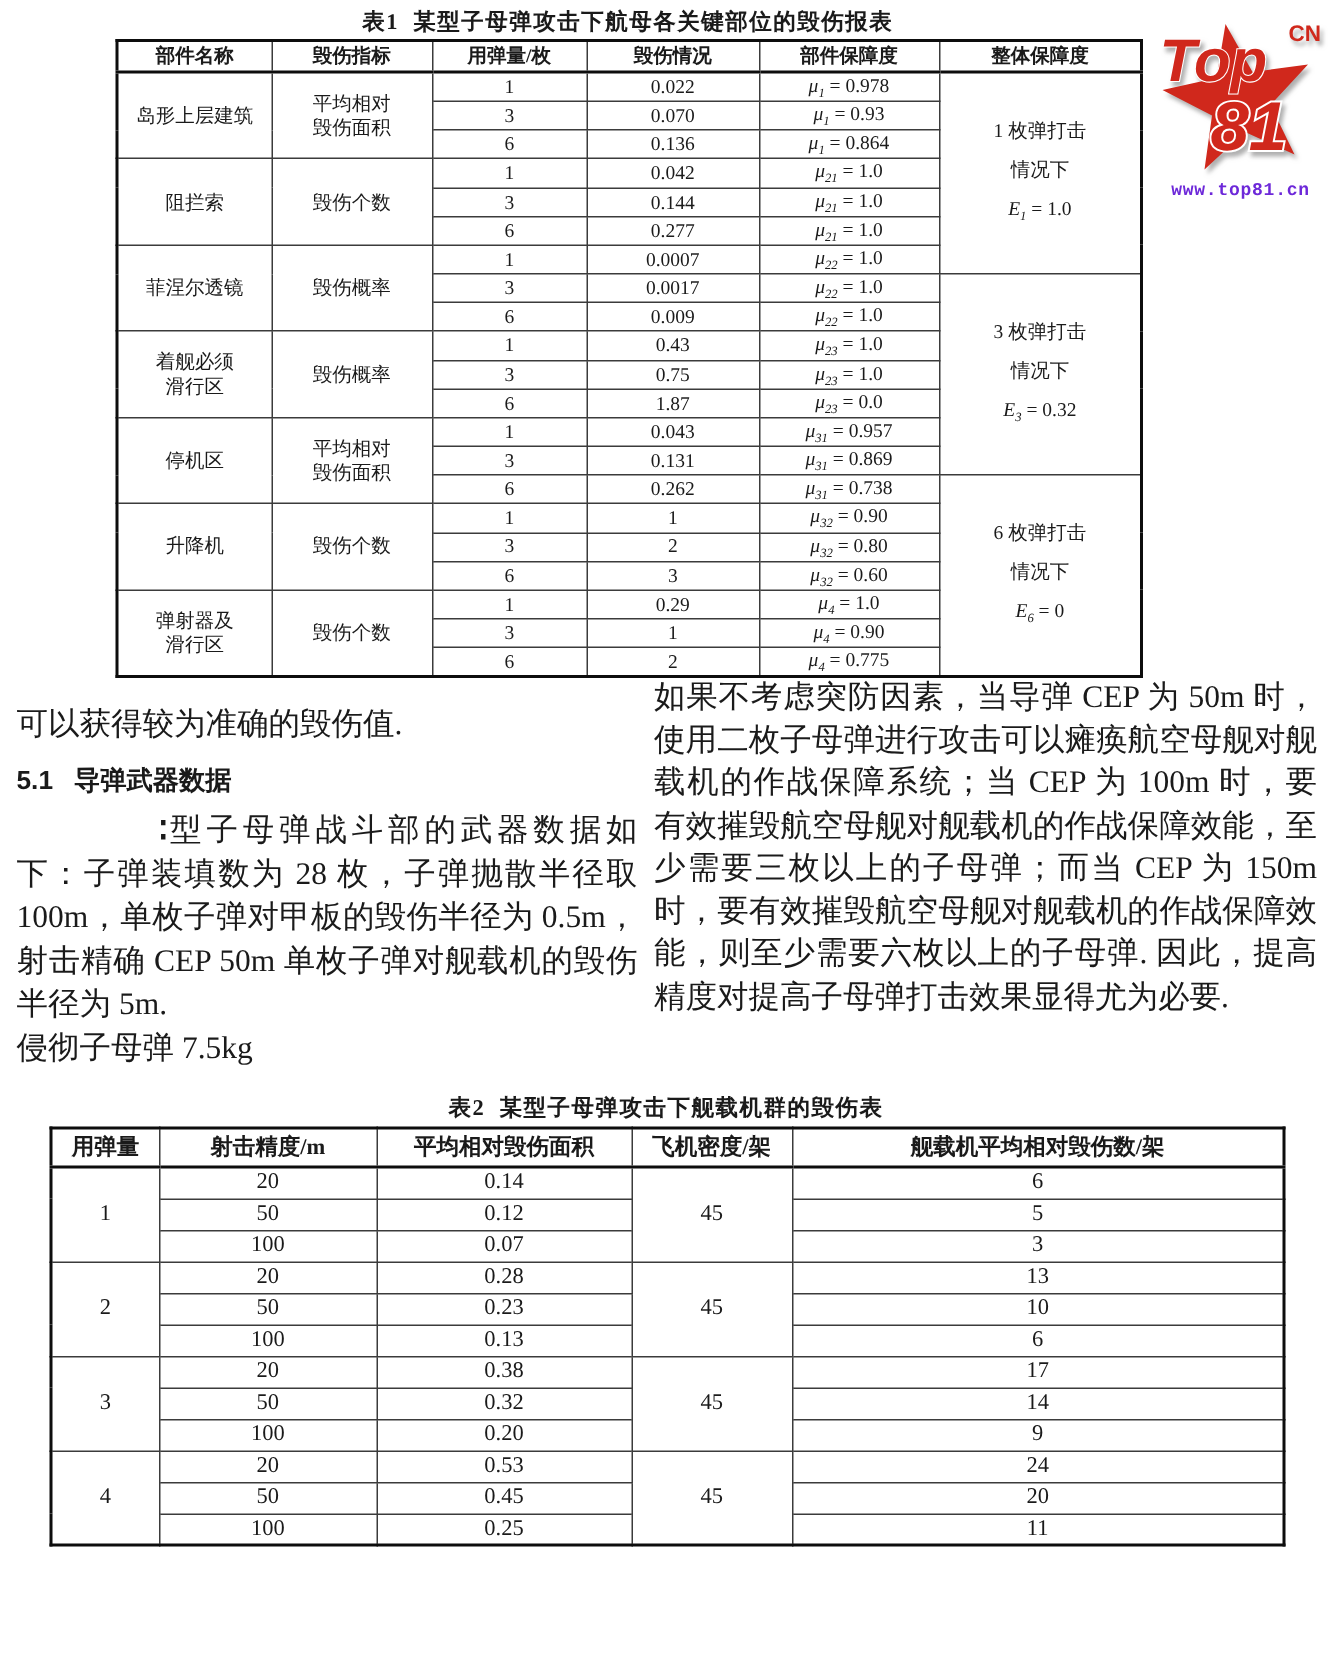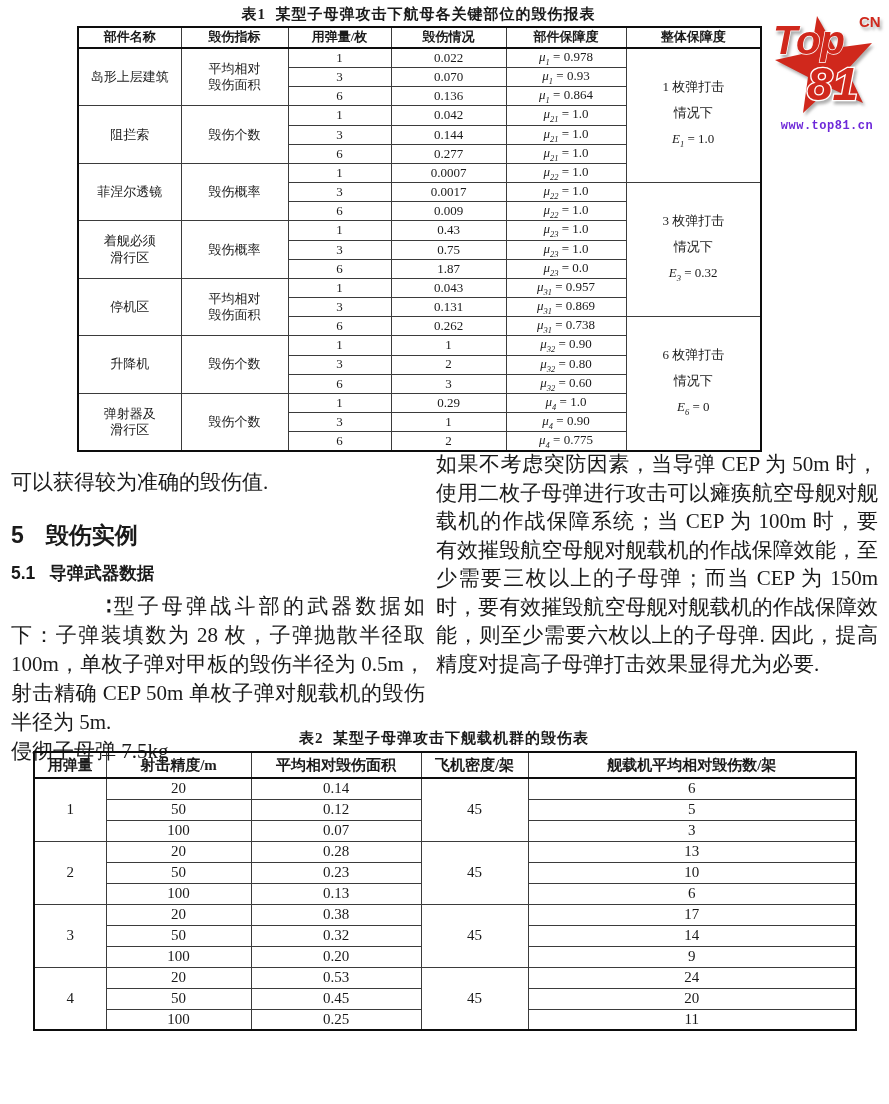--- a/index.html
+++ b/index.html
@@ -255,23 +255,20 @@
       <polygon points="46,4 64,36 101,31 76,58 92,91 59,76 32,101 37,65 4,48 40,40" fill="#d0281c"></polygon>
       <text x="2" y="42" class="lg-top">Top</text>
       <text x="88" y="15" class="lg-cn">CN</text>
       <text x="36" y="88" class="lg-81">81</text>
     </svg>
     <div class="logo-url">www.top81.cn</div>
   </div>
 
   <div class="left-col">
     <div class="body-p">可以获得较为准确的毁伤值.</div>
-    <div class="h-main">
-      <span>5</span><span class="hgap">毁伤实例</span>
-    </div>
     <div class="h-sub">
       <span>5.1</span><span class="hgap2">导弹武器数据</span>
     </div>
     <div class="body-p just p-weapon">∶型子母弹战斗部的武器数据如下：子弹装填数为 28 枚，子弹抛散半径取 100m，单枚子弹对甲板的毁伤半径为 0.5m，射击精确 CEP 50m 单枚子弹对舰载机的毁伤半径为 5m.</div>
     <div class="body-p">侵彻子母弹 7.5kg</div>
   </div>
 
   <div class="right-col body-p just">如果不考虑突防因素，当导弹 CEP 为 50m 时，使用二枚子母弹进行攻击可以瘫痪航空母舰对舰载机的作战保障系统；当 CEP 为 100m 时，要有效摧毁航空母舰对舰载机的作战保障效能，至少需要三枚以上的子母弹；而当 CEP 为 150m 时，要有效摧毁航空母舰对舰载机的作战保障效能，则至少需要六枚以上的子母弹. 因此，提高精度对提高子母弹打击效果显得尤为必要.</div>
 
   <div class="caption" id="cap2">表2  某型子母弹攻击下舰载机群的毁伤表</div>

